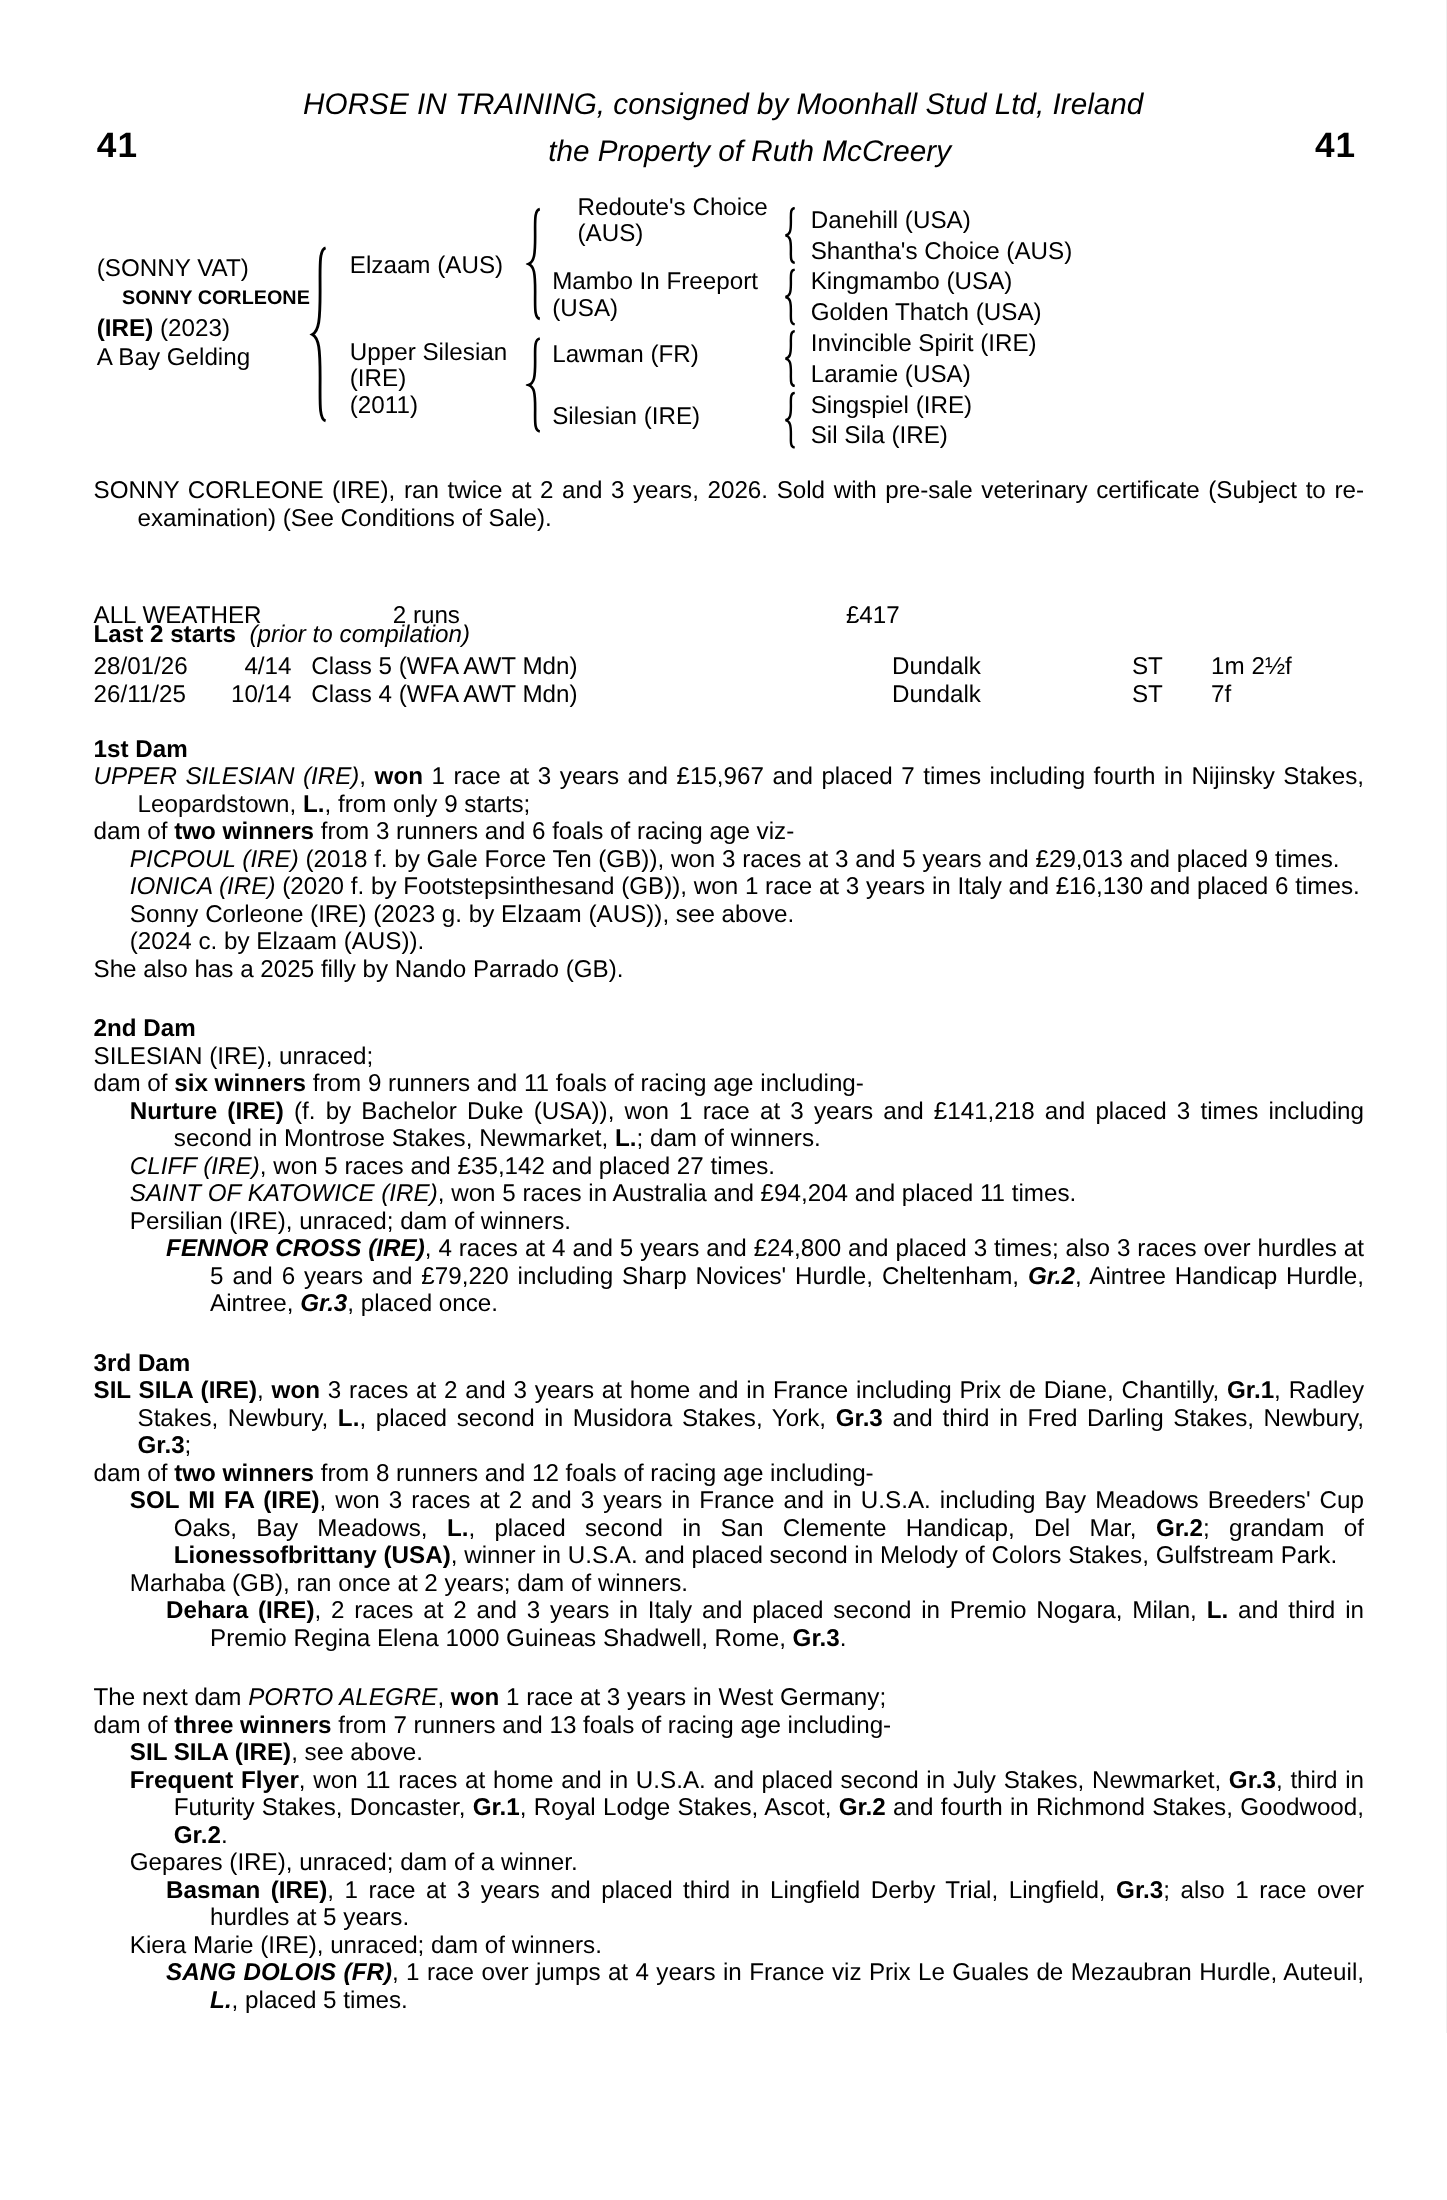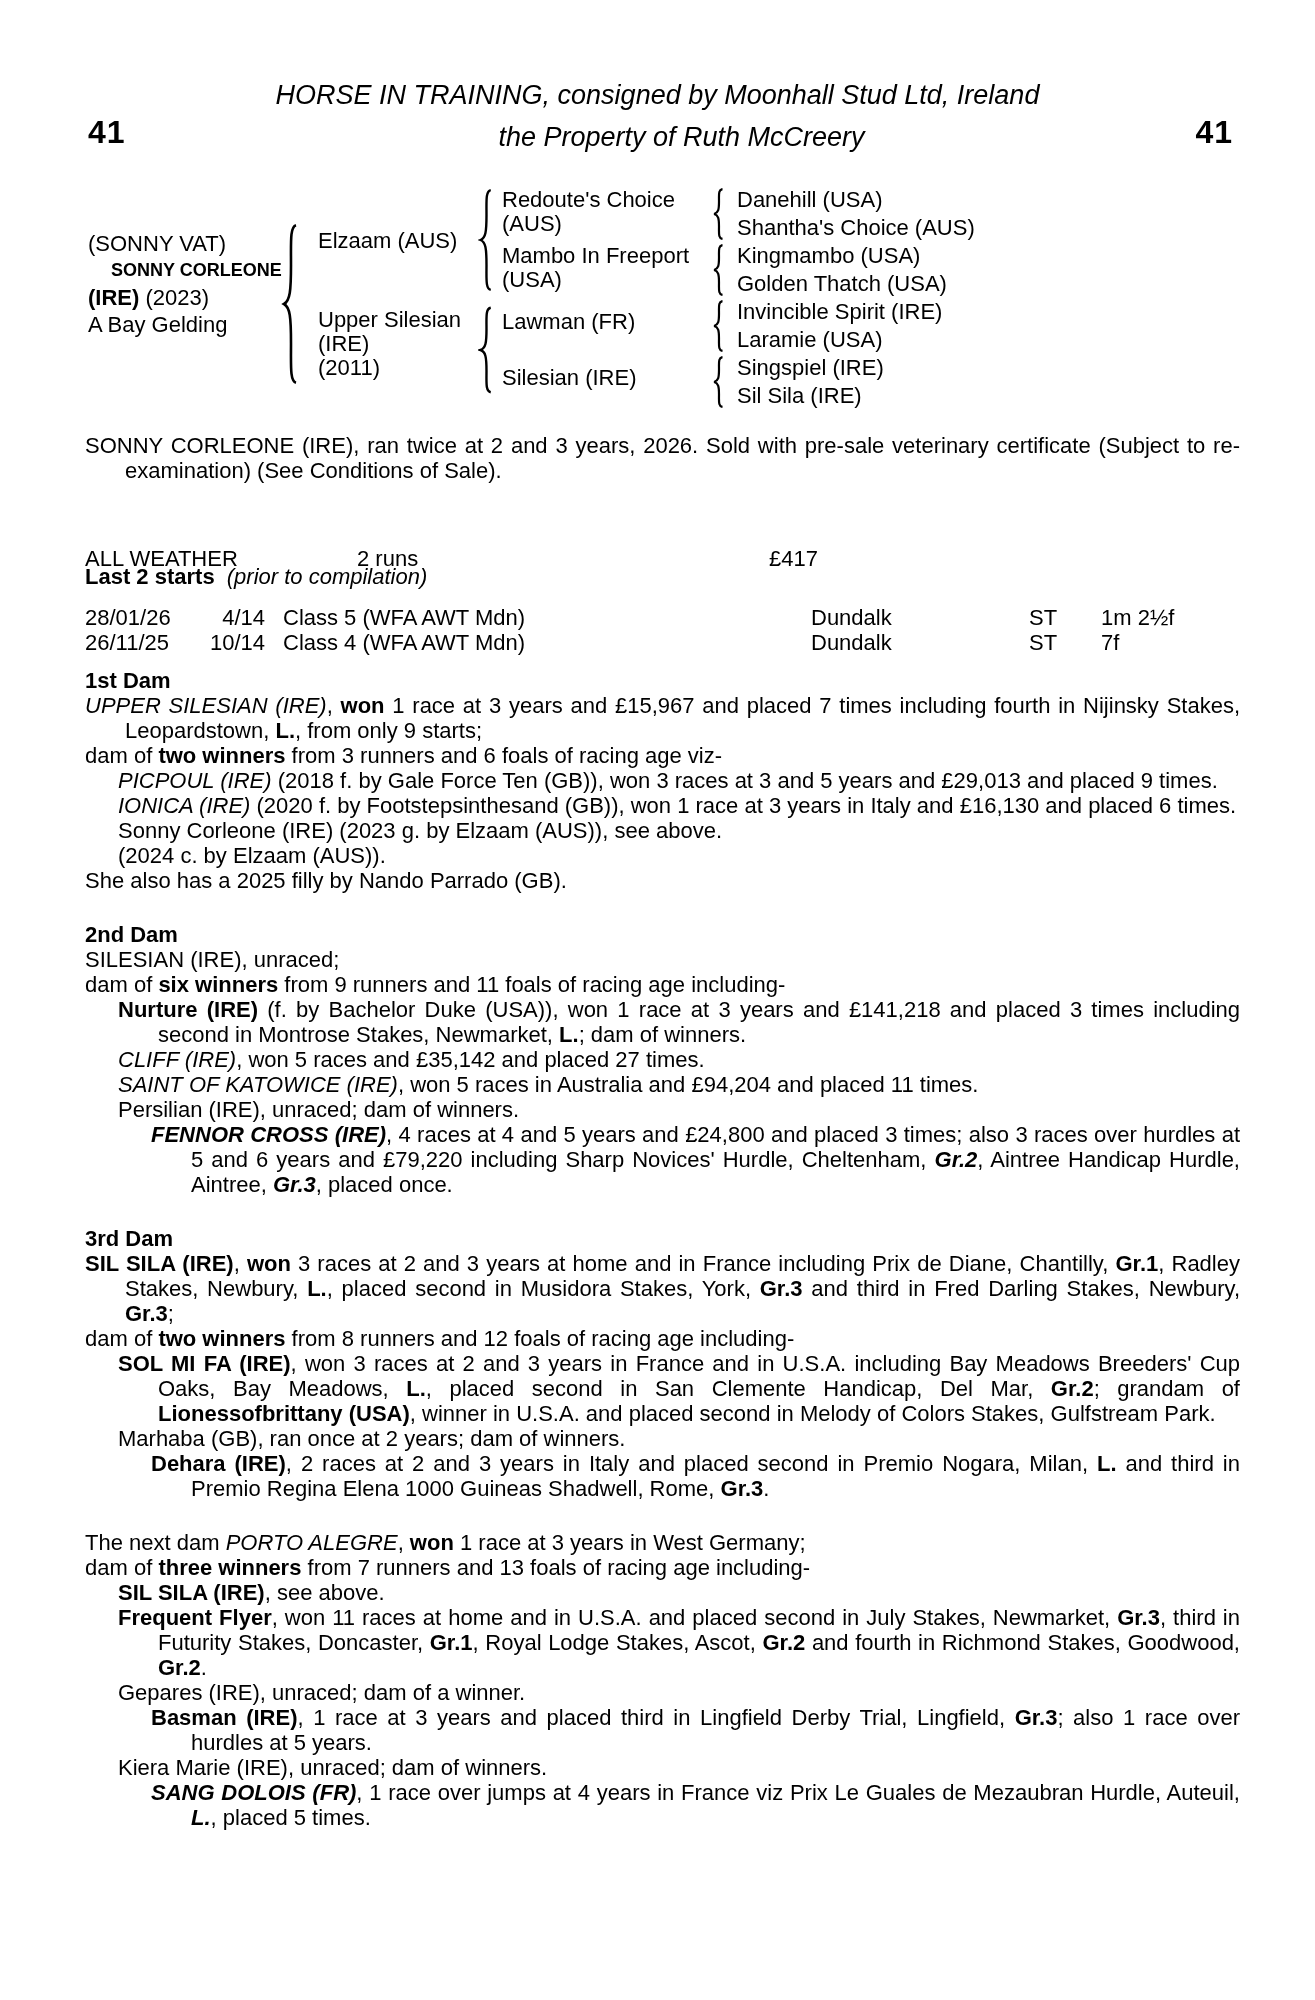--- a/index.html
+++ b/index.html
@@ -26,21 +26,21 @@
   .hdr2 { top:122px;padding-left:24px; }
 
   
   .pedigree { position:absolute; left:0; top:0; width:1315px; height:430px; }
   .ped-left { position:absolute; left:88px; top:230px; line-height:27px; width:230px; }
   .ped-name { font-weight:bold; font-size:18px;margin-left:23px; }
   .gen1 { position:absolute; line-height:24px; }
   .sire-block { left:318px; top:229px; }
   .dam-block  { left:318px; top:308px; }
   .gen2 { position:absolute; left:502px; line-height:24px; }
-  .g2-0 { top:188px; }
+  .g2-0 { top:176px;margin-left:23px; }
   .g2-1 { top:244px; }
   .g2-2 { top:310px; }
   .g2-3 { top:366px; }
   .gen3 { position:absolute; left:737px; top:186px; line-height:28px; }
   .brace { position:absolute; }
   .brace svg { display:block; width:100%; height:100%; }
   .br-main { left:281px; top:222px; width:20px; height:164px; }
   .br-g2a  { left:478px; top:188px; width:17px; height:104px; }
   .br-g2b  { left:478px; top:306px; width:17px; height:88px; }
   .br-g3   { left:712px; width:14px; height:52px; }
@@ -58,21 +58,21 @@
 
   .aw-row { position:relative; height:25px; margin-top:30px; }
   .aw-row span { position:absolute; top:0; white-space:nowrap;margin-top:33px; }
   .aw-surface { left:0; }
   .aw-runs  { left:272px; }
   .aw-money { left:684px; }
 
   .last3 { margin-top:26px; }
   .last3-head .i { margin-left:6px; }
   .race-row { position:relative; height:25px; }
-  .race-row span { position:absolute; top:16px; white-space:nowrap; }
+  .race-row span { position:absolute; top:4px; white-space:nowrap; }
   .rr-date  { left:0; }
   .rr-pos   { left:105px; width:75px; text-align:right; }
   .rr-race  { left:198px; }
   .rr-course{ left:726px; }
   .rr-going { left:944px; }
   .rr-dist  { left:1016px; }
 
   .section { margin-top:29px; }
   .section h3 { margin:0; font-size:22px; font-weight:bold; line-height:25px; }
 </style>

